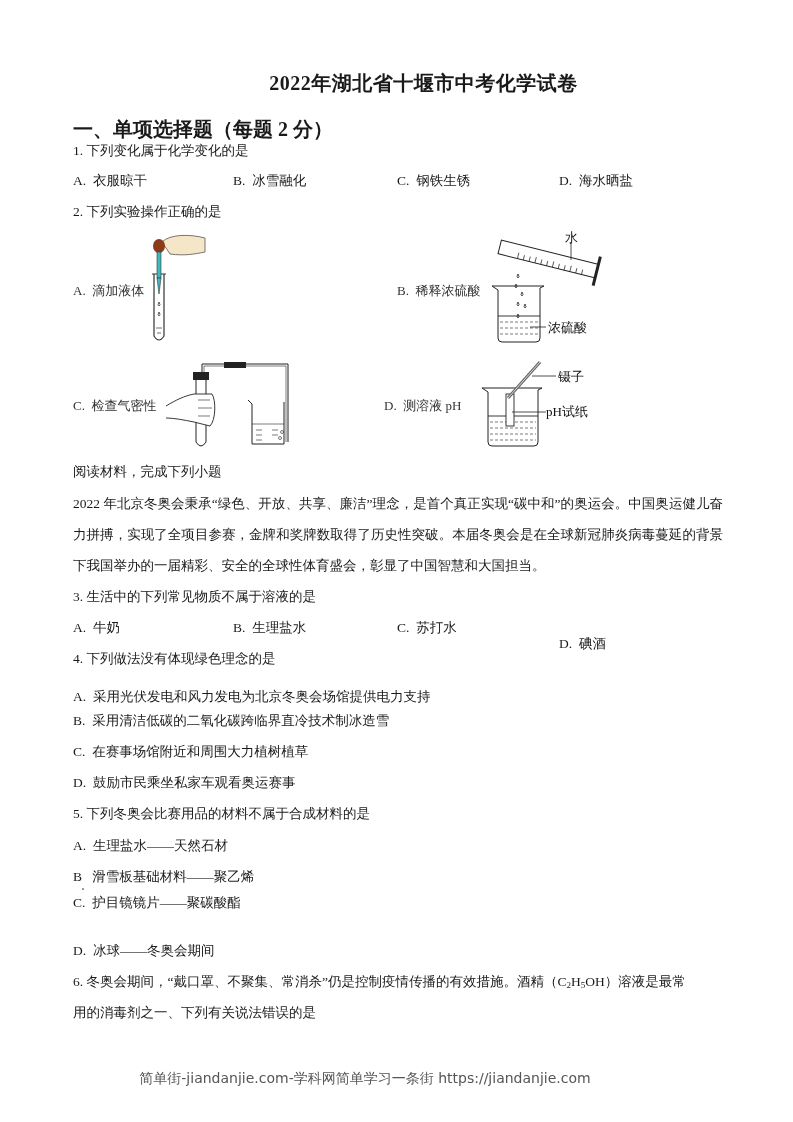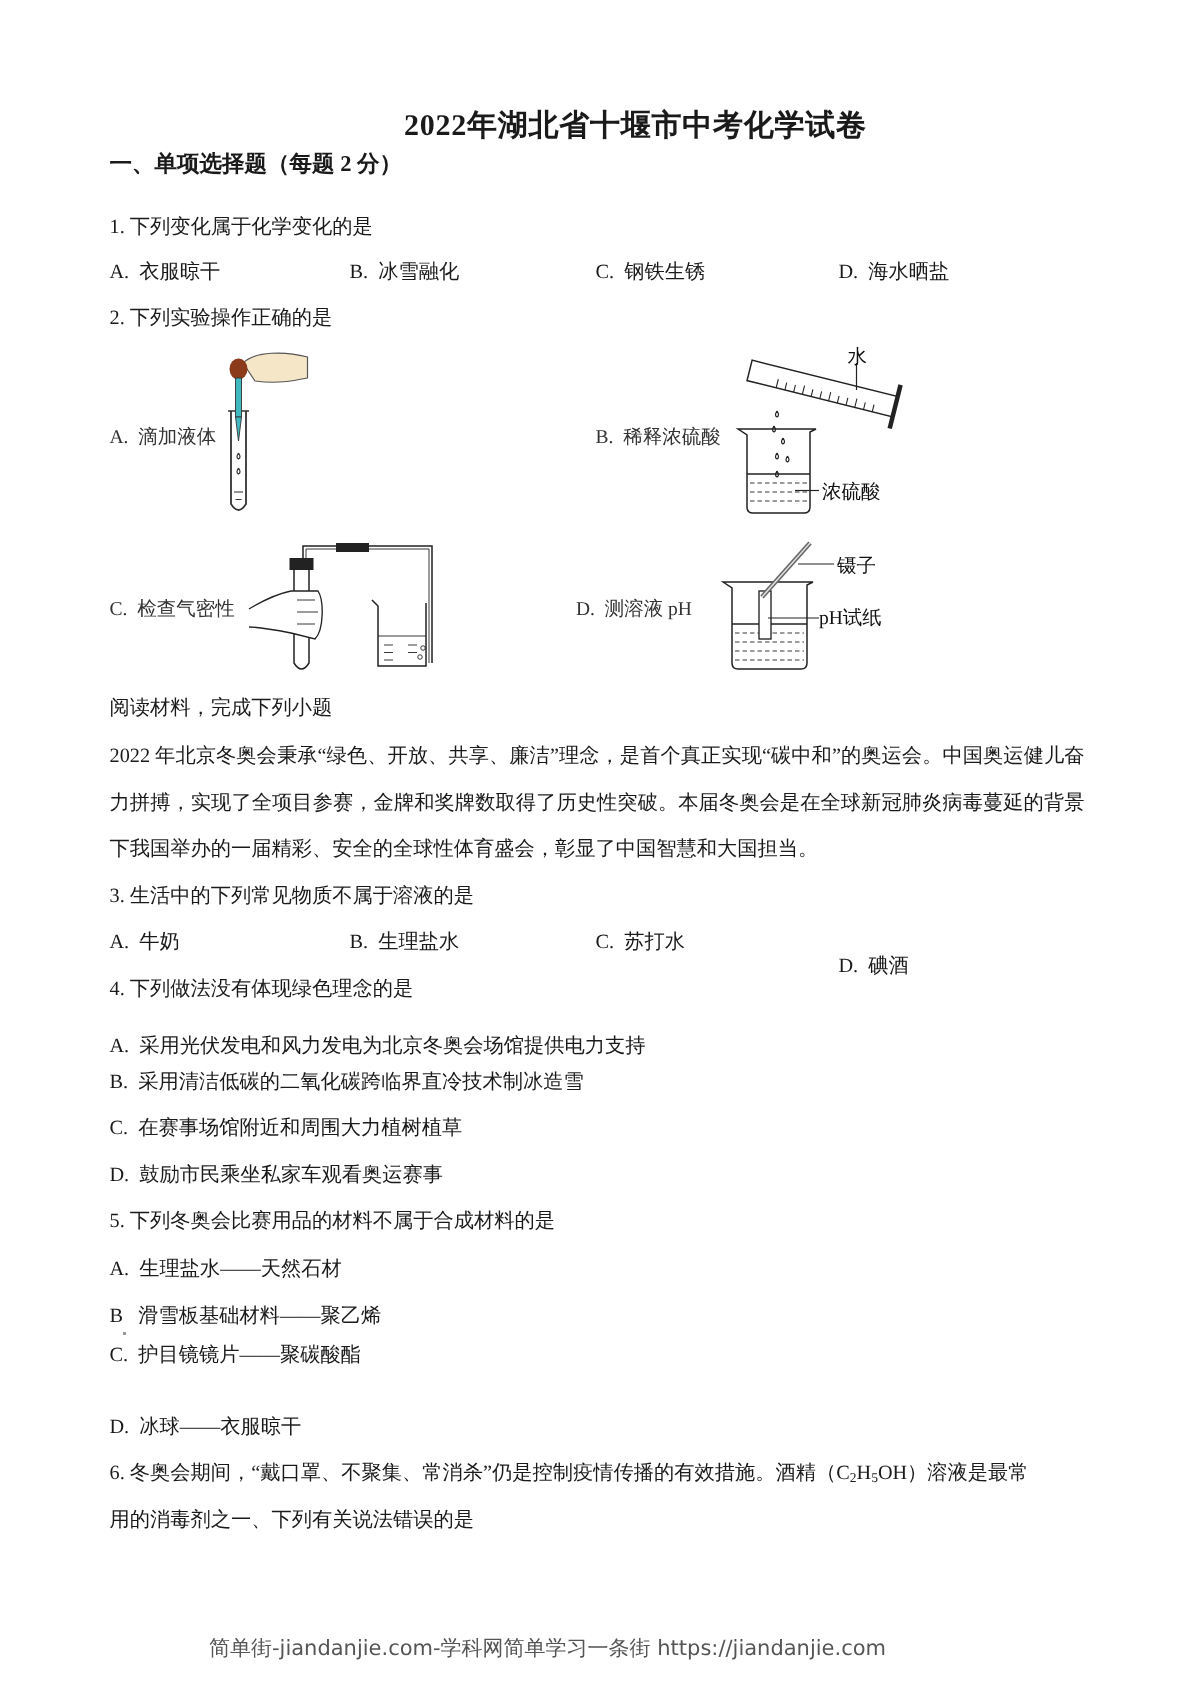--- a/index.html
+++ b/index.html
@@ -6,29 +6,29 @@
   body {
     width: 793px; height: 1122px; position: relative; overflow: hidden;
     font-family: "Liberation Serif", "DejaVu Serif", serif;
     color: #1a1a1a;
   }
   .abs { position: absolute; white-space: nowrap; }
   .title {
     left: 0; width: 793px; top: 70px; text-align: center;
     font-size: 20px; font-weight: bold; letter-spacing: 0.5px; padding-left: 27px;
   }
-  .section { left: 73px; top: 100px; font-size: 15px; font-weight: bold; }
+  .section { left: 73px; top: 116px; font-size: 20px; font-weight: bold; }
   .line { font-size: 13.5px; left: 73px; }
   .opt { font-size: 13.5px; }
   .fig-label { font-size: 13px; color: #333; }
   .passage { left: 73px; width: 650px; font-size: 13.5px; line-height: 31px; white-space: normal; text-align: justify; }
   .sub { font-size: 9px; vertical-align: -2px; }
   .footer {
     left: 0; width: 730px; top: 1070px; text-align: center;
-    font-family: "DejaVu Sans", sans-serif; font-size: 14px; color: #555; margin-top: 20px;
+    font-family: "DejaVu Sans", sans-serif; font-size: 14px; color: #555;
   }
   svg { position: absolute; overflow: visible; }
   .speck { position: absolute; left: 82px; top: 888px; width: 2px; height: 2px; background: #999; }
 </style>
 </head>
 <body>
 
 <div class="abs title">2022年湖北省十堰市中考化学试卷</div>
 <div class="abs section">一、单项选择题（每题 2 分）</div>
 
@@ -242,21 +242,21 @@
   <span>B</span>&nbsp;&nbsp;
   <span>滑雪板基础材料——聚乙烯</span>
 </div>
 <div class="speck"></div>
 <div class="abs line" style="top:879px;margin-top:15px;">
   <span>C.</span>&nbsp;
   <span>护目镜镜片——聚碳酸酯</span>
 </div>
 <div class="abs line" style="top:942px;">
   <span>D.</span>&nbsp;
-  <span>冰球——衣服晾干</span>
+  <span>冰球——冬奥会期间</span>
 </div>
 
 <div class="abs line" style="top:973px;">
   <span>6.</span>
   <span>冬奥会期间，“戴口罩、不聚集、常消杀”仍是控制疫情传播的有效措施。酒精（C</span><span class="sub">2</span><span>H</span><span class="sub">5</span><span>OH）溶液是最常</span>
 </div>
 <div class="abs line" style="top:1004px;">用的消毒剂之一、下列有关说法错误的是</div>
 
 <div class="abs footer">简单街-jiandanjie.com-学科网简单学习一条街 https://jiandanjie.com</div>
 

